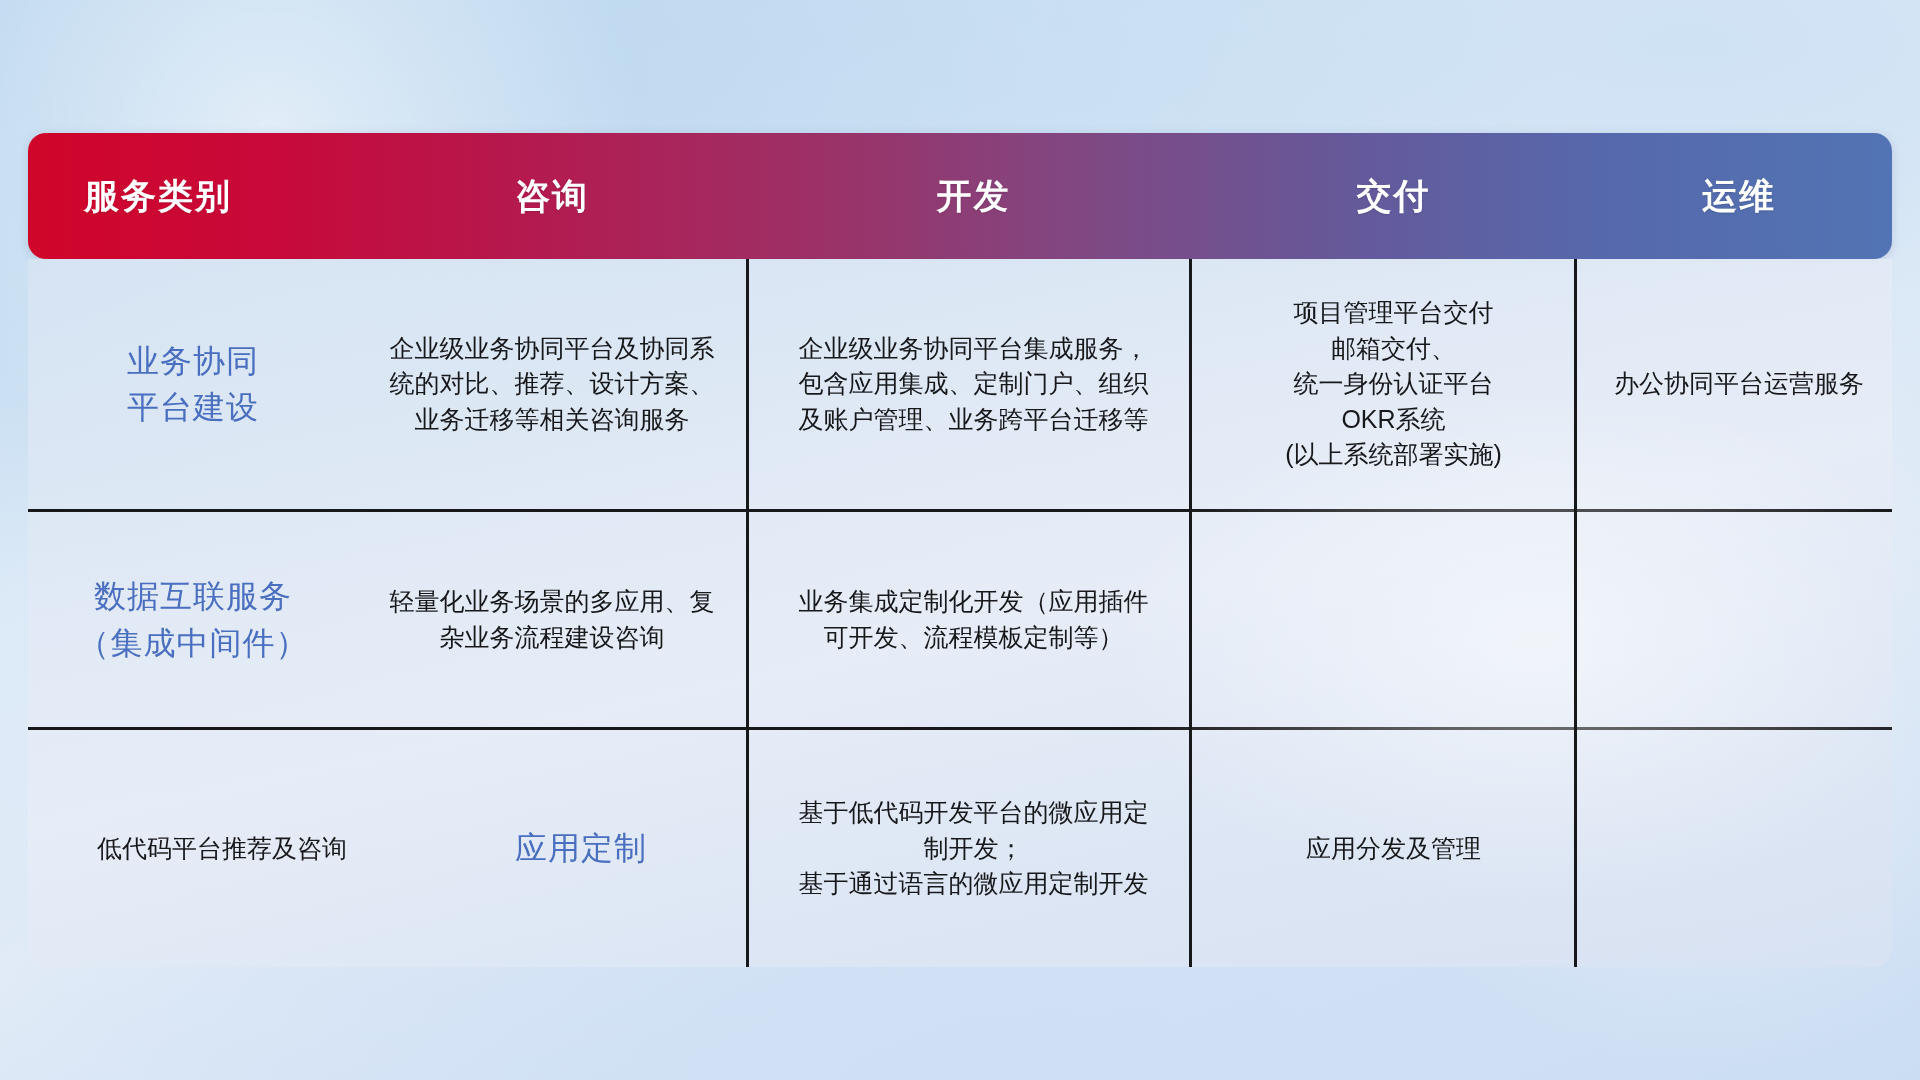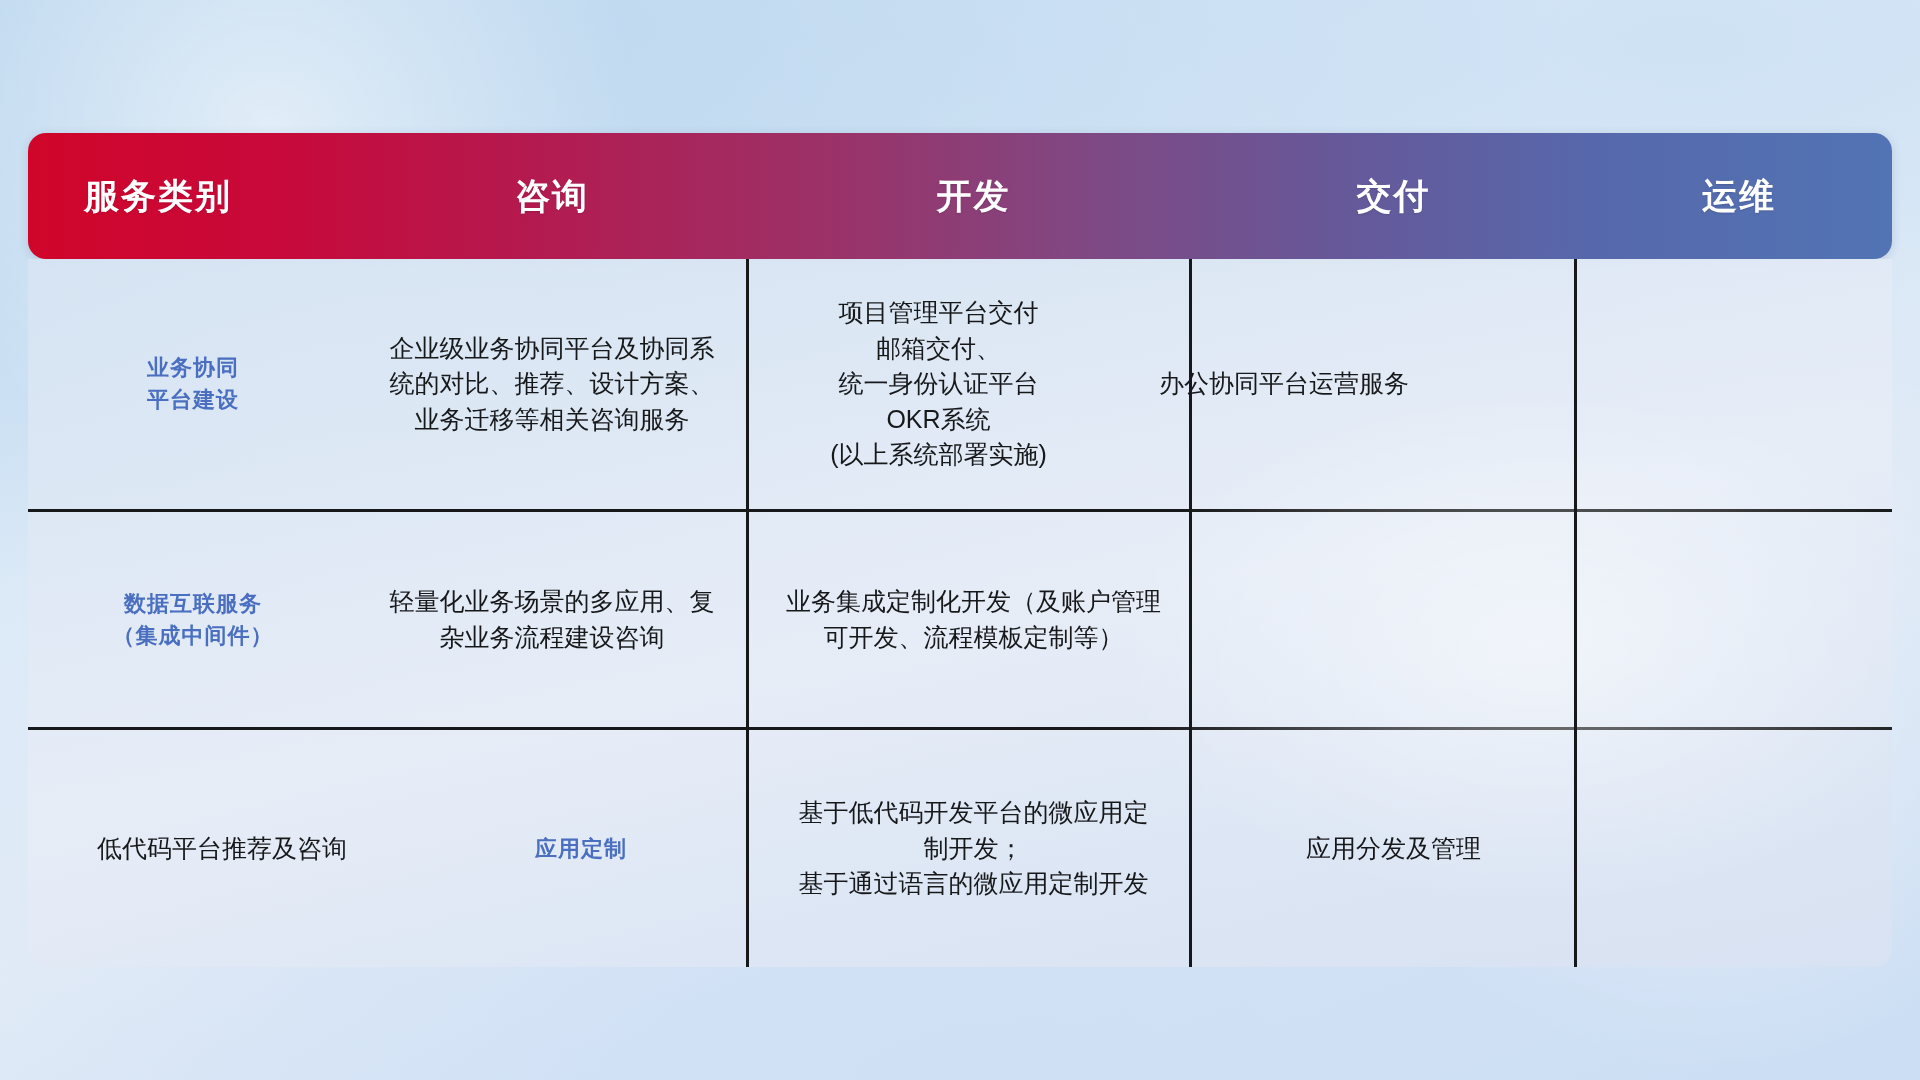--- a/index.html
+++ b/index.html
@@ -118,22 +118,22 @@
     text-align: center;
     padding: 10px 18px;
     color: #17181a;
     font-size: 25px;
     line-height: 1.42;
     position: relative;
     z-index: 1;
   }
   .td.cat {
     color: #4a6fc0;
-    font-weight: bold;
-    font-size: 22px;
+    font-weight: normal;
+    font-size: 32px;
     line-height: 1.45;
     letter-spacing: 1px;
   }
   .td .cell-text { white-space: pre-line; }
 
   
   .col0 { width: 330px; }
   .col1 { width: 388px; }
   .col2 { width: 455px; }
   .col3 { width: 385px; align-items: center; }
@@ -189,20 +189,25 @@
       <div class="trow row-h1">
         <div class="td cat col0">
           <span class="cell-text">业务协同
 平台建设</span>
         </div>
         <div class="td col1">
           <span class="cell-text">企业级业务协同平台及协同系
 统的对比、推荐、设计方案、
 业务迁移等相关咨询服务</span>
         </div>
+        <div class="td col2">
+          <span class="cell-text">企业级业务协同平台集成服务，
+包含应用集成、定制门户、组织
+及账户管理、业务跨平台迁移等</span>
+        </div>
         <div class="td col3">
           <span class="cell-text">项目管理平台交付
 邮箱交付、
 统一身份认证平台
 OKR系统
 (以上系统部署实施)</span>
         </div>
         <div class="td col4">
           <span class="cell-text">办公协同平台运营服务</span>
         </div>
@@ -211,21 +216,21 @@
       <div class="trow row-h2">
         <div class="td cat col0">
           <span class="cell-text">数据互联服务
 （集成中间件）</span>
         </div>
         <div class="td col1">
           <span class="cell-text">轻量化业务场景的多应用、复
 杂业务流程建设咨询</span>
         </div>
         <div class="td col2">
-          <span class="cell-text">业务集成定制化开发（及账户管理
+          <span class="cell-text">业务集成定制化开发（应用插件
 可开发、流程模板定制等）</span>
         </div>
         <div class="td col3">
           <span class="cell-text"></span>
         </div>
         <div class="td col4">
           <span class="cell-text"></span>
         </div>
       </div>
 

